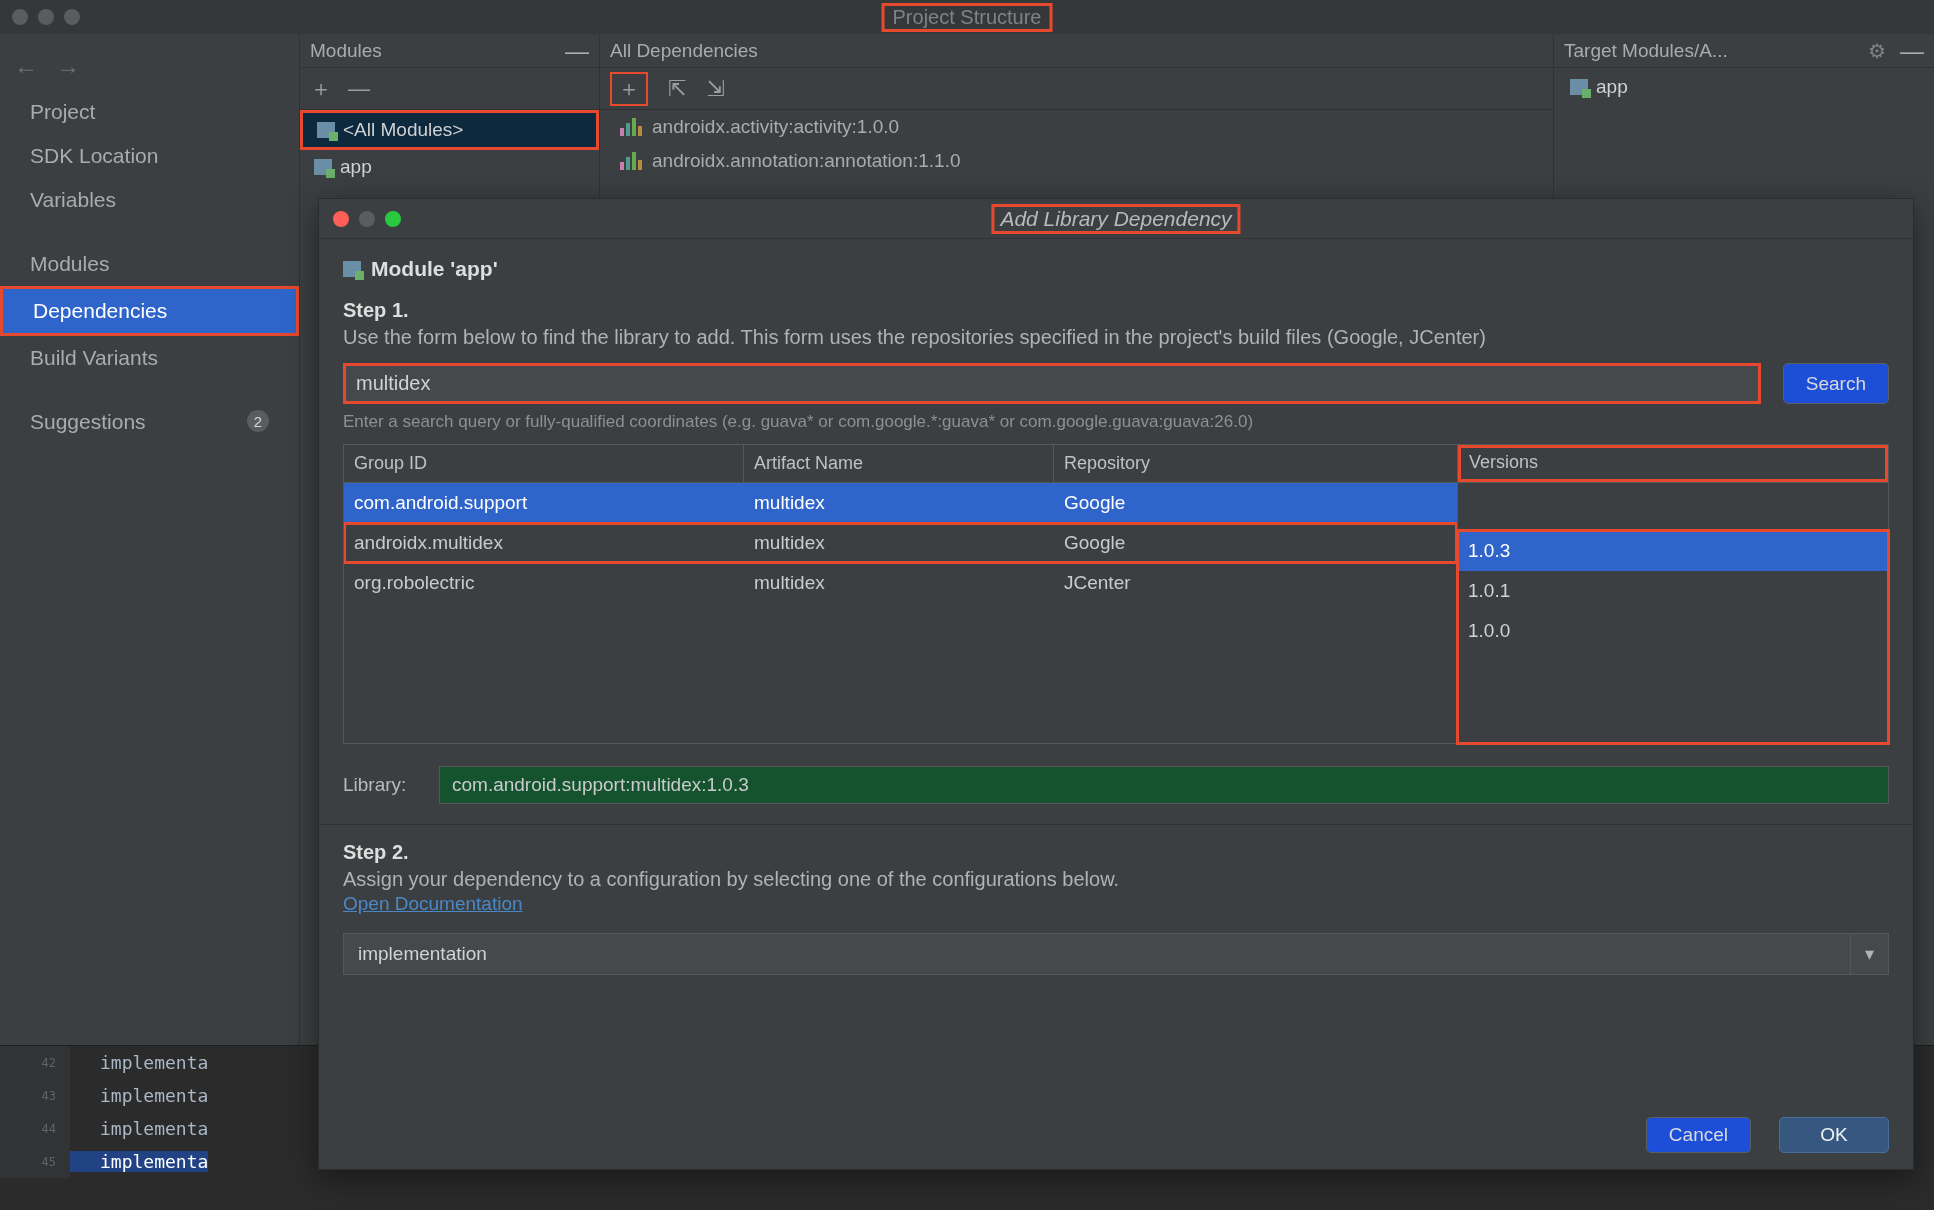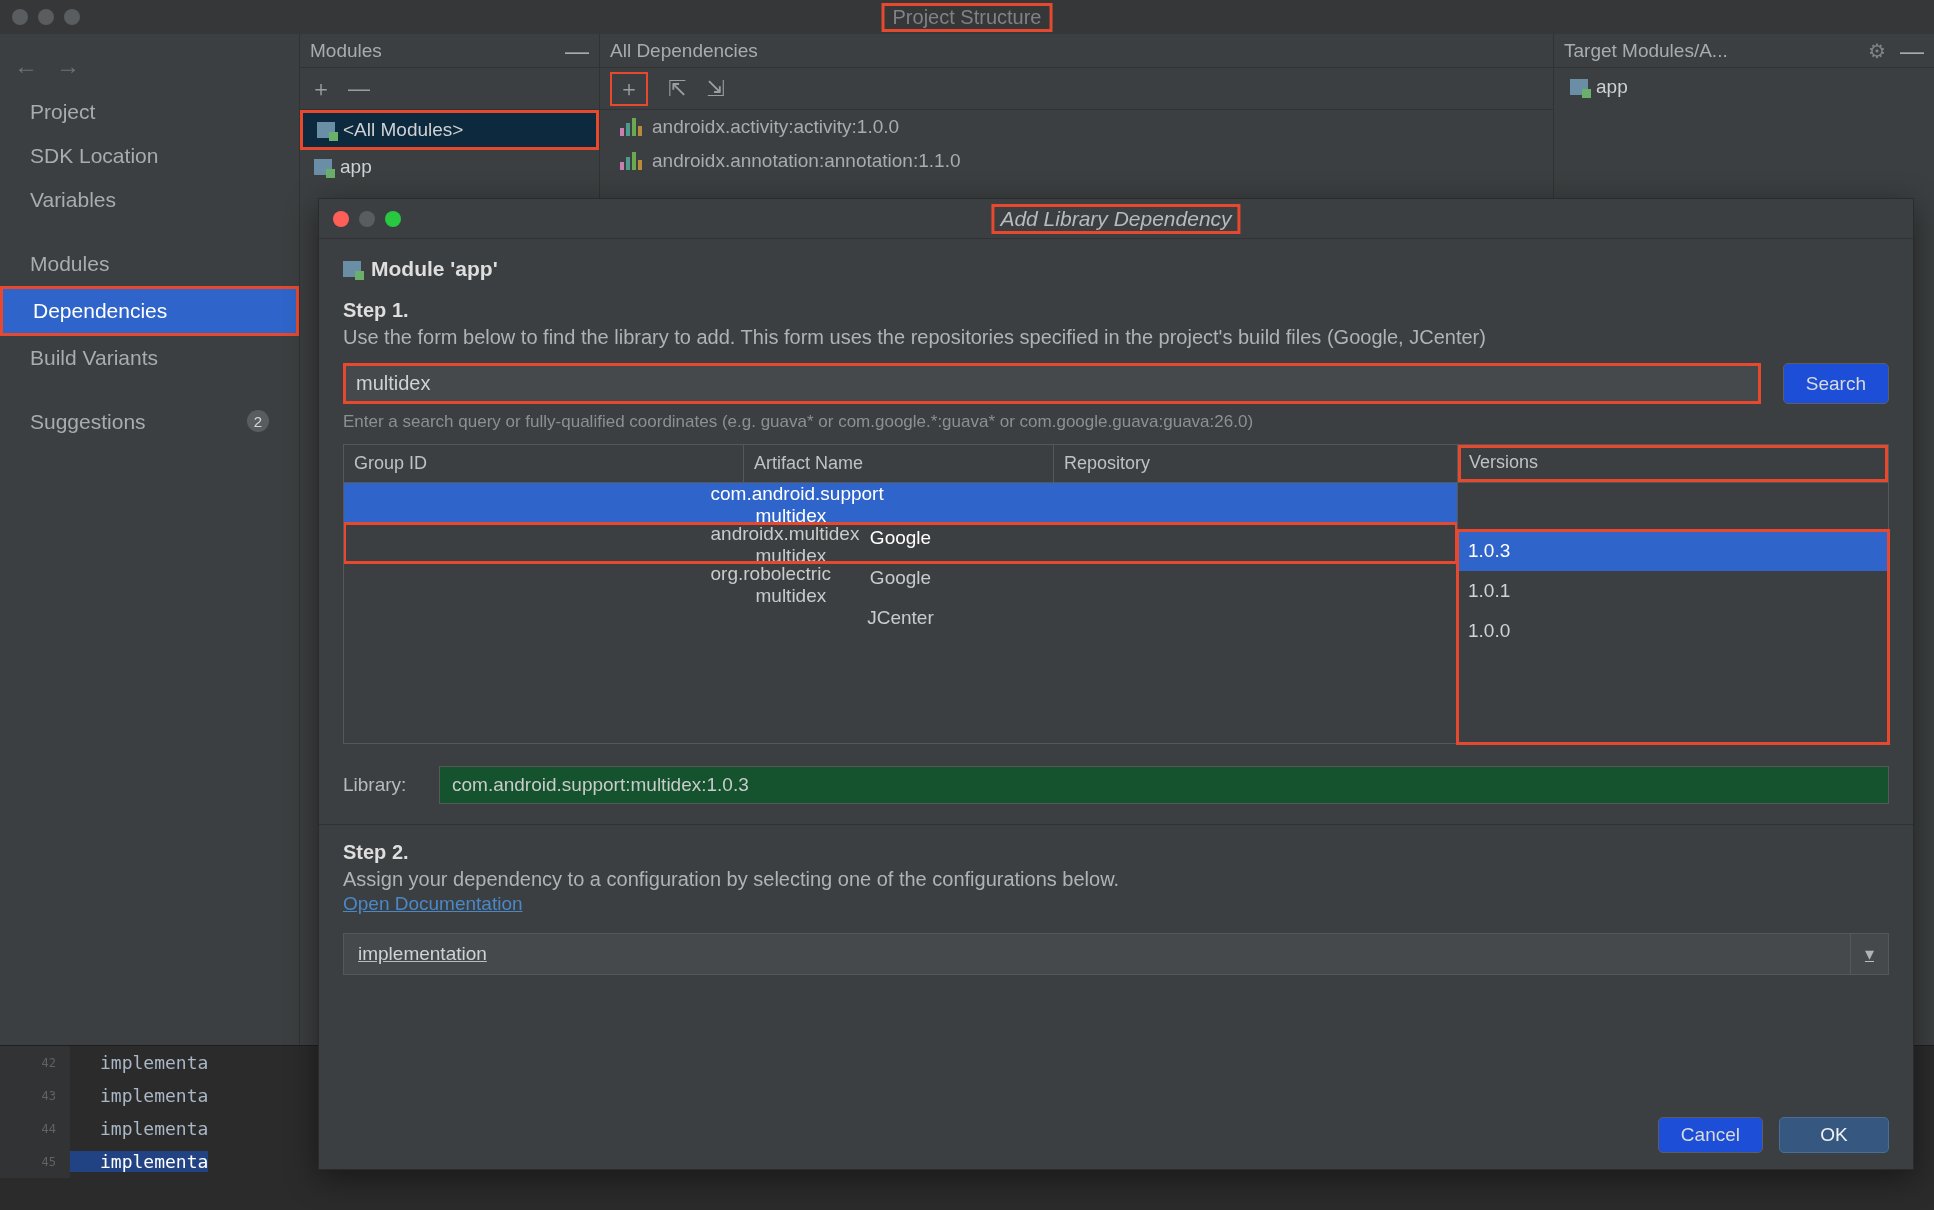--- a/index.html
+++ b/index.html
@@ -320,21 +320,20 @@
   .th.artifact { width: 310px; }
   .th.repo { flex: 1; border-right: none; }
   .th.ver { flex: 1; border-right: none; border: 3px solid #e6492d; padding: 4px 8px; }
   .tbl-body { flex: 1; overflow: hidden; }
   .tr {
     display: flex;
     height: 40px;
     align-items: center;
     color: #c9cbcc;
     font-size: 19px;
-    flex-direction: column;
   }
   .tr.sel { background: #2f65ca; color: #ffffff; }
   .tr.hl { outline: 3px solid #e6492d; outline-offset: -2px; }
   .td { padding: 0 10px; }
   .td.group { width: 400px; border-right: 0px solid transparent; }
   .td.artifact { width: 310px; }
   .td.repo { flex: 1; }
   .ver-body { flex: 1; outline: 3px solid #e6492d; outline-offset: -1px; }
   .ver-item {
     height: 40px;
@@ -358,21 +357,20 @@
     border: 1px solid #555759;
     padding: 7px 12px;
     color: #c9cbcc;
     font-size: 19px;
   }
   .sep { border-top: 1px solid #2f3133; margin: 0 -24px 16px; }
   .link { color: #4a88c7; text-decoration: underline; font-size: 19px; }
   .config-row {
     display: flex;
     margin-top: 18px;
-    text-decoration: underline;
   }
   .select {
     flex: 1;
     background: #45494b;
     border: 1px solid #555759;
     color: #d0d2d3;
     font-size: 19px;
     padding: 9px 14px;
     display: flex;
     justify-content: space-between;
@@ -382,21 +380,21 @@
     width: 38px;
     background: #45494b;
     border: 1px solid #555759;
     border-left: none;
     display: flex; align-items: center; justify-content: center;
     color: #b0b2b4;
   }
   .dlg-footer {
     display: flex;
     justify-content: flex-end;
-    gap: 16px;
+    gap: 28px;
     padding: 14px 24px 16px;
     margin-left: 8px;
   }
   .minus-icon, .minimize-icon { font-size: 24px; }
 </style>
 </head>
 <body>
 
 <div class="ps-window">
   <div class="ps-titlebar">

